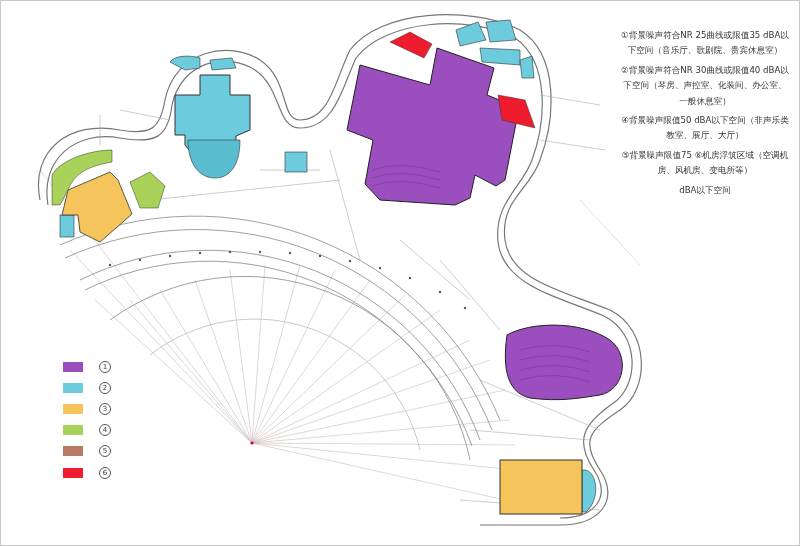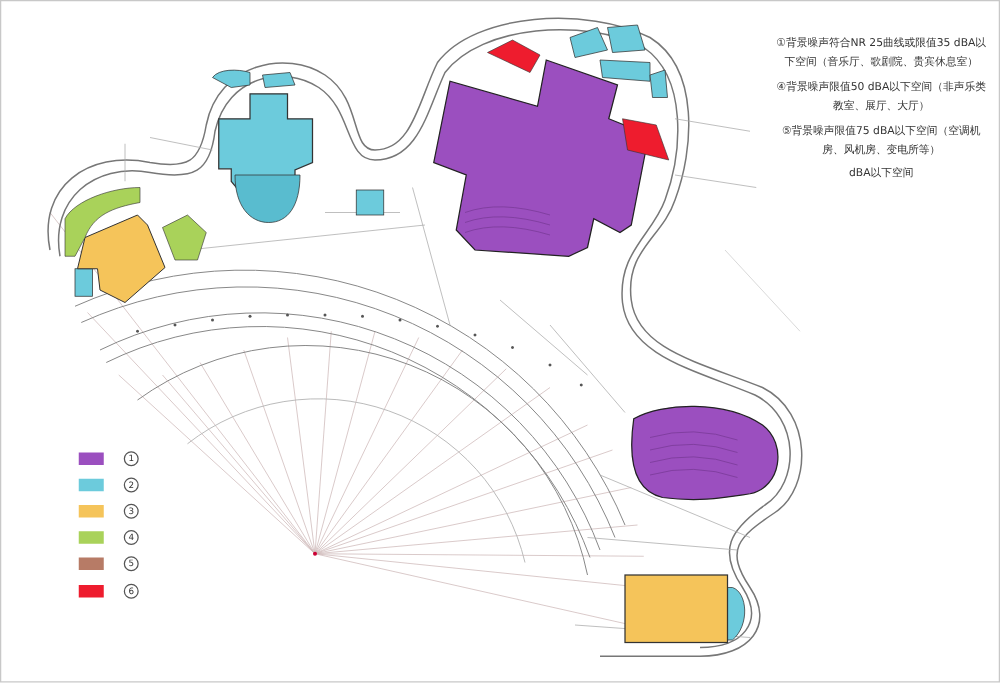--- a/index.html
+++ b/index.html
@@ -131,22 +131,23 @@
     <circle cx="465" cy="308" r="1.2"></circle>
   </g>
 
   <circle cx="252" cy="443" r="1.6" fill="#c03"></circle>
 </svg>
 
 <div class="frame"></div>
 
 <div class="notes">
   <div class="note">①背景噪声符合NR 25曲线或限值35 dBA以下空间（音乐厅、歌剧院、贵宾休息室）</div>
+  <div class="note">②背景噪声符合NR 30曲线或限值40 dBA以下空间（琴房、声控室、化装间、办公室、一般休息室）</div>
   <div class="note">④背景噪声限值50 dBA以下空间（非声乐类教室、展厅、大厅）</div>
-  <div class="note">⑤背景噪声限值75 dBA以下空间（空调机房、风机房、变电所等）</div>
+  <div class="note">⑤背景噪声限值75 ⑥机房浮筑区域（空调机房、风机房、变电所等）</div>
   <div class="note">dBA以下空间</div>
 </div>
 
 <div class="legend">
   <div class="legend-row">
     <div class="swatch" style="background:#9b4fbf"></div>
     <div class="lnum">1</div>
   </div>
   <div class="legend-row">
     <div class="swatch" style="background:#6ccbdc"></div>

